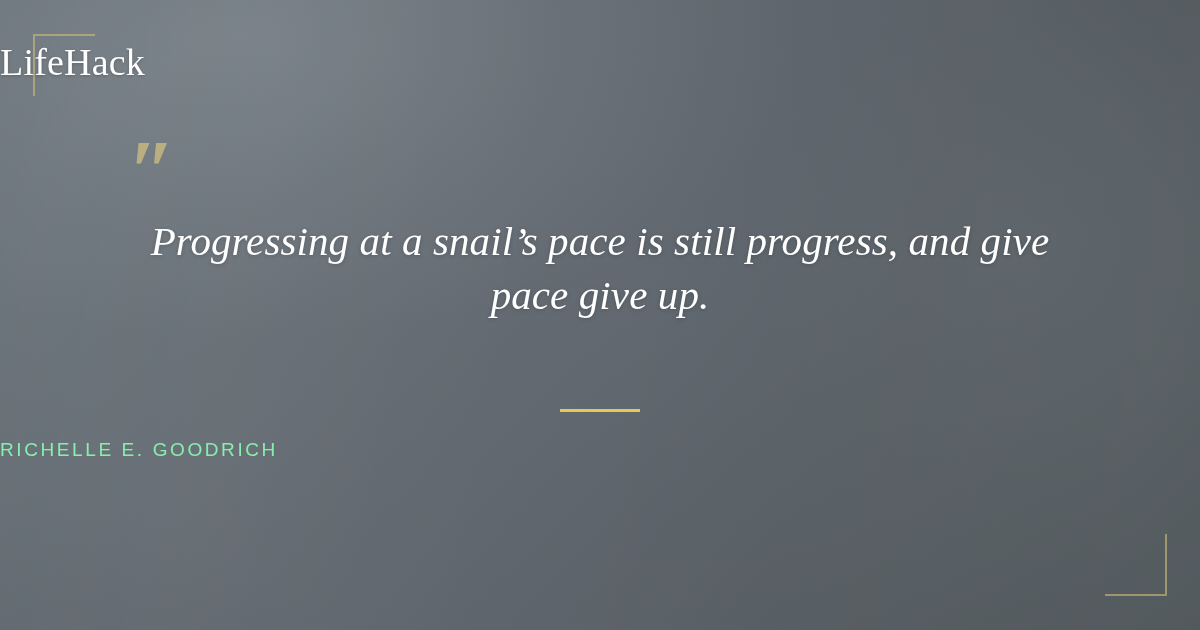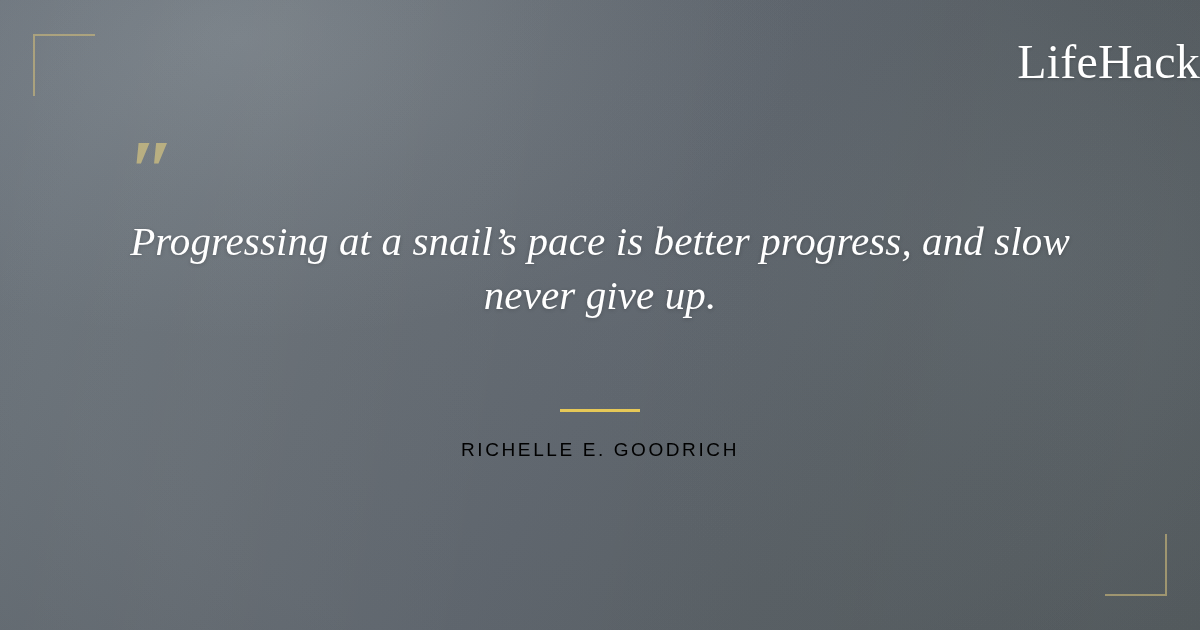--- a/index.html
+++ b/index.html
@@ -91,23 +91,23 @@
     border-bottom: 2px solid rgba(205,186,122,0.62);
     border-right: 2px solid rgba(205,186,122,0.62);
   }
 
   
   .brand {
     position: absolute;
     top: 36px;
     left: 0;
     right: 0;
-    text-align: right;
+    text-align: left;
     font-family: "Liberation Serif", "DejaVu Serif", serif;
-    font-size: 48px;
+    font-size: 38px;
     line-height: 52px;
     color: #ffffff;
     letter-spacing: 0.2px;
     text-shadow: 0 1px 3px rgba(0,0,0,0.22);
   }
 
   
   .quote-mark {
     position: absolute;
     top: 128px;
@@ -154,27 +154,26 @@
     height: 3px;
     background: #e6c857;
   }
 
   
   .author {
     position: absolute;
     top: 437px;
     left: 0;
     right: 0;
-    text-align: center;
     font-family: "Liberation Sans", sans-serif;
     font-size: 19px;
     line-height: 26px;
     font-weight: 400;
     letter-spacing: 2.6px;
-    color: #000000;
+    color: #86efac;
     text-transform: uppercase;
   }
 </style>
 </head>
 <body>
 
 <div id="card">
 
   <div class="bg-base"></div>
   <div class="bg-sheen"></div>
@@ -183,22 +182,22 @@
   <div class="bg-vignette"></div>
 
   <div class="corner corner-tl"></div>
   <div class="corner corner-br"></div>
 
   <div class="brand">LifeHack</div>
 
   <div class="quote-mark">″</div>
 
   <div class="quote-wrap">
-    <p class="quote-text">Progressing at a snail’s pace is better progress, and slow</p>
-    <p class="quote-text">never give up.</p>
+    <p class="quote-text">Progressing at a snail’s pace is still progress, and give</p>
+    <p class="quote-text">pace give up.</p>
   </div>
 
   <div class="divider-wrap">
     <div class="divider"></div>
   </div>
 
   <div class="author">RICHELLE E. GOODRICH</div>
 
 </div>
 

